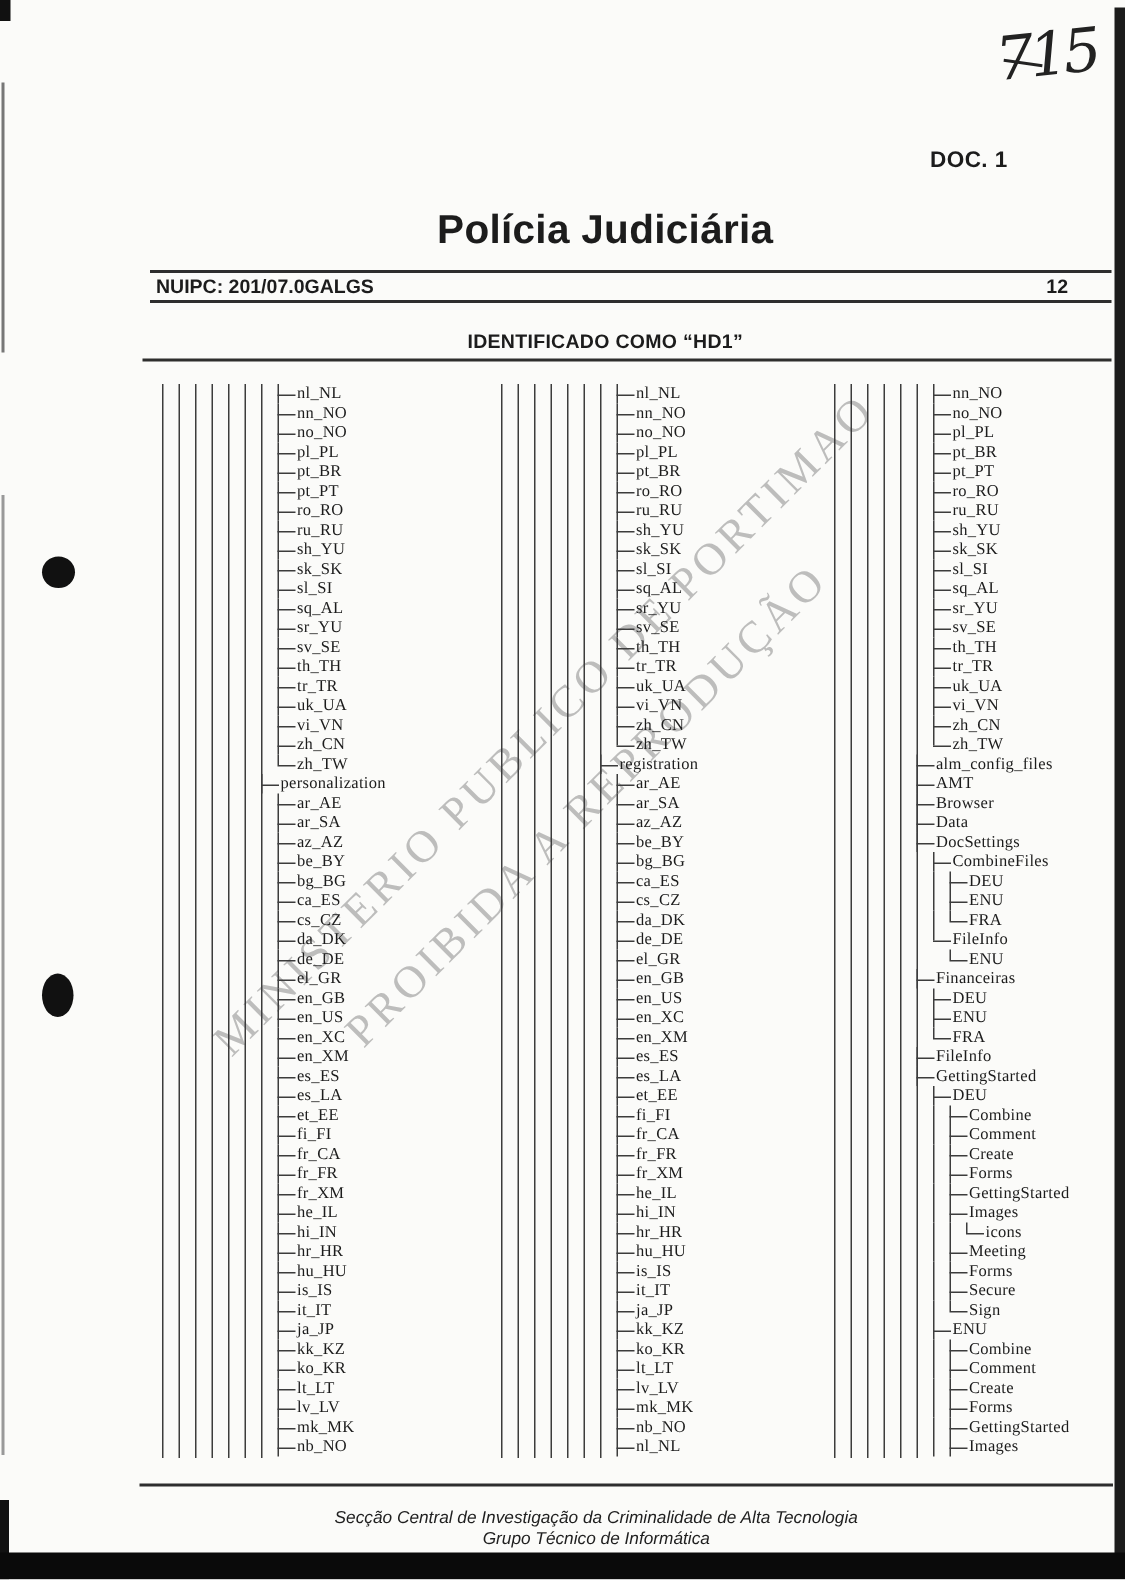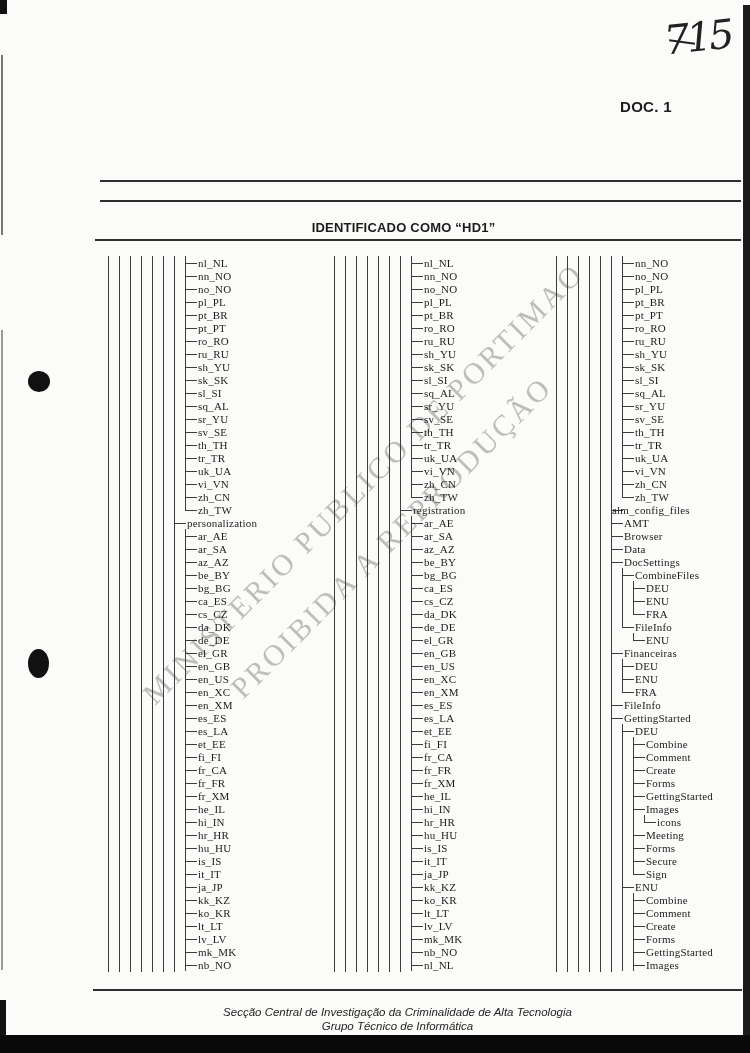--- a/index.html
+++ b/index.html
@@ -47,22 +47,27 @@
   <div class="artifact" style="left:1px;top:55px;width:2px;height:180px;background:#777;"></div>
   <div class="artifact" style="left:1px;top:330px;width:1.5px;height:640px;background:#999;"></div>
   <div class="artifact" style="left:743px;top:5px;width:7px;height:1031px;background:#1c1c1c;"></div>
   <div class="artifact" style="left:0;top:1000px;width:6px;height:53px;"></div>
   <div class="hole" style="left:28px;top:371px;width:22px;height:21px;"></div>
   <div class="hole" style="left:28px;top:649px;width:21px;height:29px;"></div>
 
   <div class="handwritten">715</div>
   <div class="hw-cross"></div>
   <div class="doc-label">DOC. 1</div>
+  <div class="title">Polícia Judiciária</div>
 
   <div class="rule" style="left:100px;top:180px;width:641px;"></div>
+  <div class="nuipc-row">
+    <span>NUIPC: 201/07.0GALGS</span>
+    <span class="pageno">12</span>
+  </div>
   <div class="rule" style="left:100px;top:200px;width:641px;"></div>
 
   <div class="subtitle" style="top:220px;">IDENTIFICADO COMO “HD1”</div>
   <div class="rule" style="left:95px;top:239px;width:646px;"></div>
 
   <div class="wm" style="left:148px;top:682px;">MINISTERIO PUBLICO DE PORTIMAO</div>
   <div class="wm" style="left:236px;top:676px;">PROIBIDA A REPRODUÇÃO</div>
 
   <div class="tree-col" style="left: 108px;">
       <div class="guide" style="left: 0px;"></div>
@@ -730,21 +735,21 @@
         <span class="tlabel" style="left: 79px;">zh_CN</span>
       </div>
       <div class="trow" style="top: 234px; height: 13px;">
         <div class="vseg half" style="left: 66px;"></div>
         <div class="hseg" style="left: 66px;"></div>
         <span class="tlabel" style="left: 79px;">zh_TW</span>
       </div>
       <div class="trow" style="top: 247px; height: 13px;">
         <div class="vseg" style="left: 55px;"></div>
         <div class="hseg" style="left: 55px;"></div>
-        <span class="tlabel" style="left: 56px; text-align: center;">alm_config_files</span>
+        <span class="tlabel" style="left: 68px; text-align: center;">alm_config_files</span>
       </div>
       <div class="trow" style="top: 260px; height: 13px;">
         <div class="vseg" style="left: 55px;"></div>
         <div class="hseg" style="left: 55px;"></div>
         <span class="tlabel" style="left: 68px;">AMT</span>
       </div>
       <div class="trow" style="top: 273px; height: 13px;">
         <div class="vseg" style="left: 55px;"></div>
         <div class="hseg" style="left: 55px;"></div>
         <span class="tlabel" style="left: 68px;">Browser</span>

